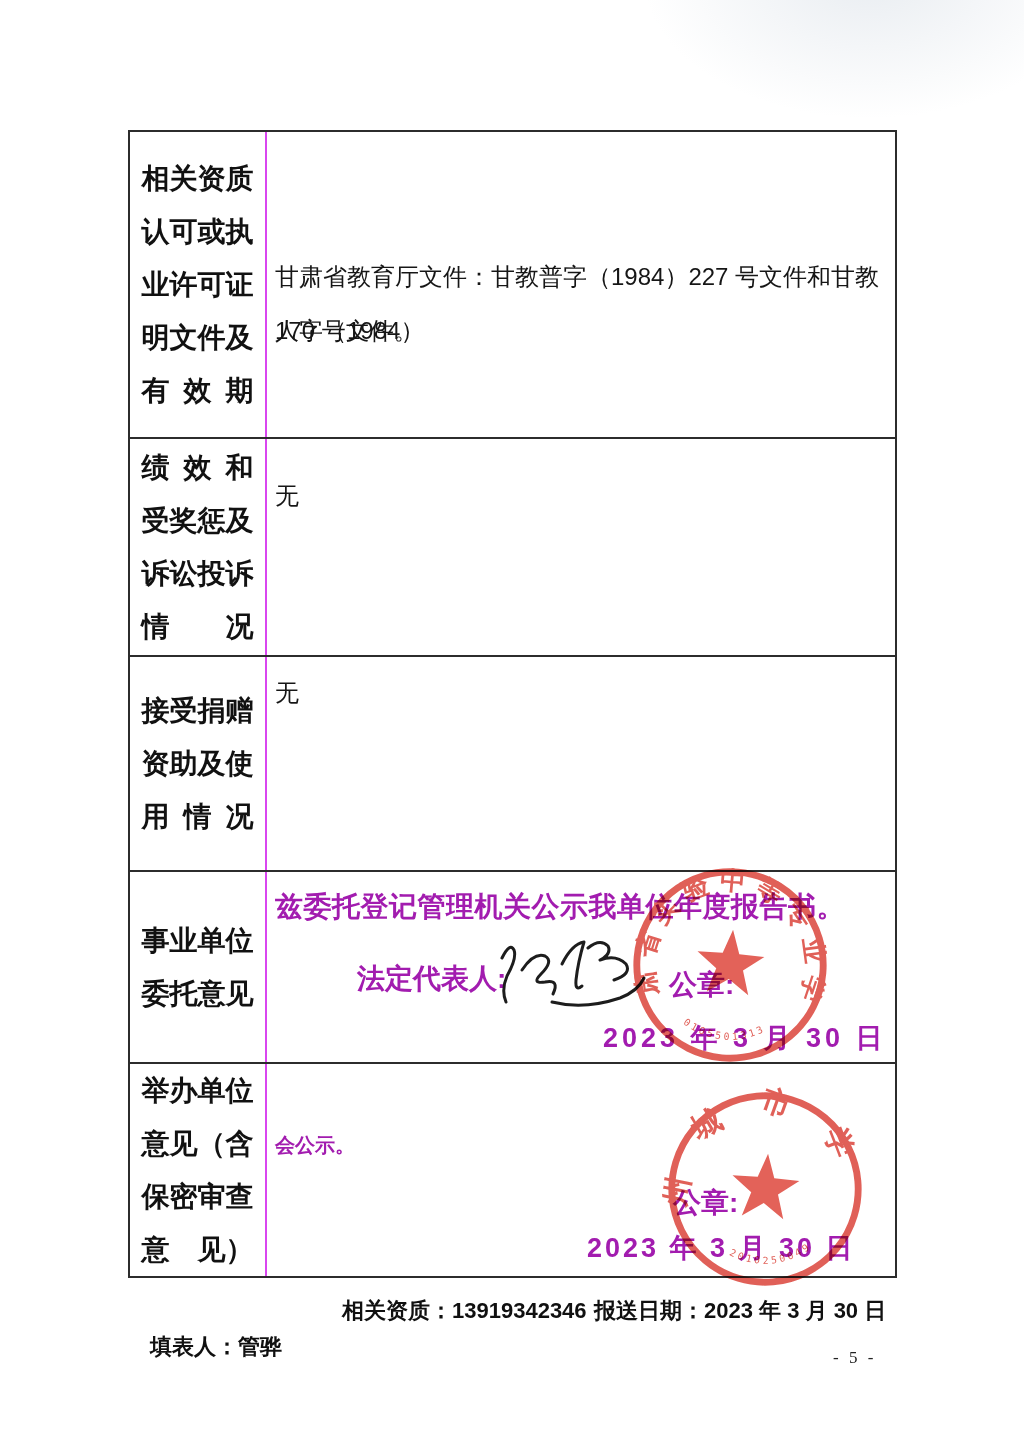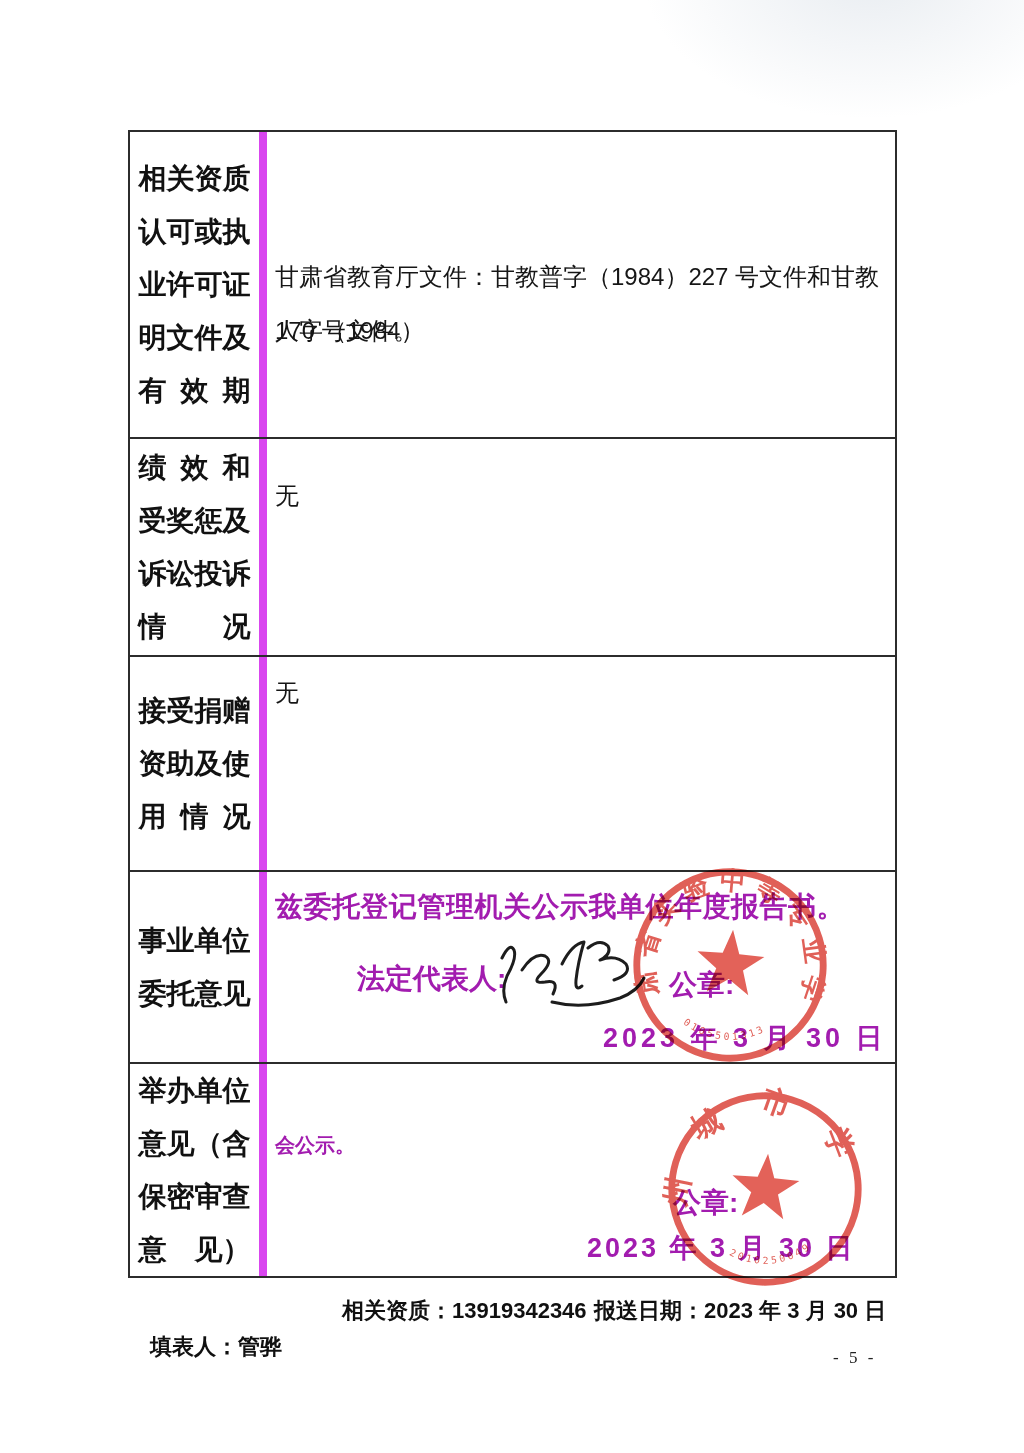--- a/index.html
+++ b/index.html
@@ -16,21 +16,21 @@
   
   .form-table{
     position:absolute;left:128px;top:130px;width:769px;height:1148px;
     border:2px solid #2c2c2c;box-sizing:border-box;background:transparent;
     display:flex;flex-direction:column;
   }
   .form-row{display:flex;border-bottom:2px solid #2c2c2c;box-sizing:border-box;}
   .form-row.last{border-bottom:none;flex:1;}
   .r1{height:308px;} .r2{height:218px;} .r3{height:216px;} .r4{height:192px;}
   .label-cell{
-    width:137px;min-width:137px;border-right:8px solid #d946ef;box-sizing:border-box;
+    width:137px;min-width:137px;border-right:2px solid #d946ef;box-sizing:border-box;
     display:flex;align-items:center;justify-content:center;
   }
   .label-text{
     font-weight:bold;font-size:28px;line-height:53px;white-space:pre-line;
     color:#111;text-align:left;
   }
   .content-cell{flex:1;position:relative;box-sizing:border-box;}
   .doc-line{position:absolute;font-size:24px;line-height:54px;color:#161616;}
   .bold-line{position:absolute;font-weight:bold;color:#a21caf;}
   

